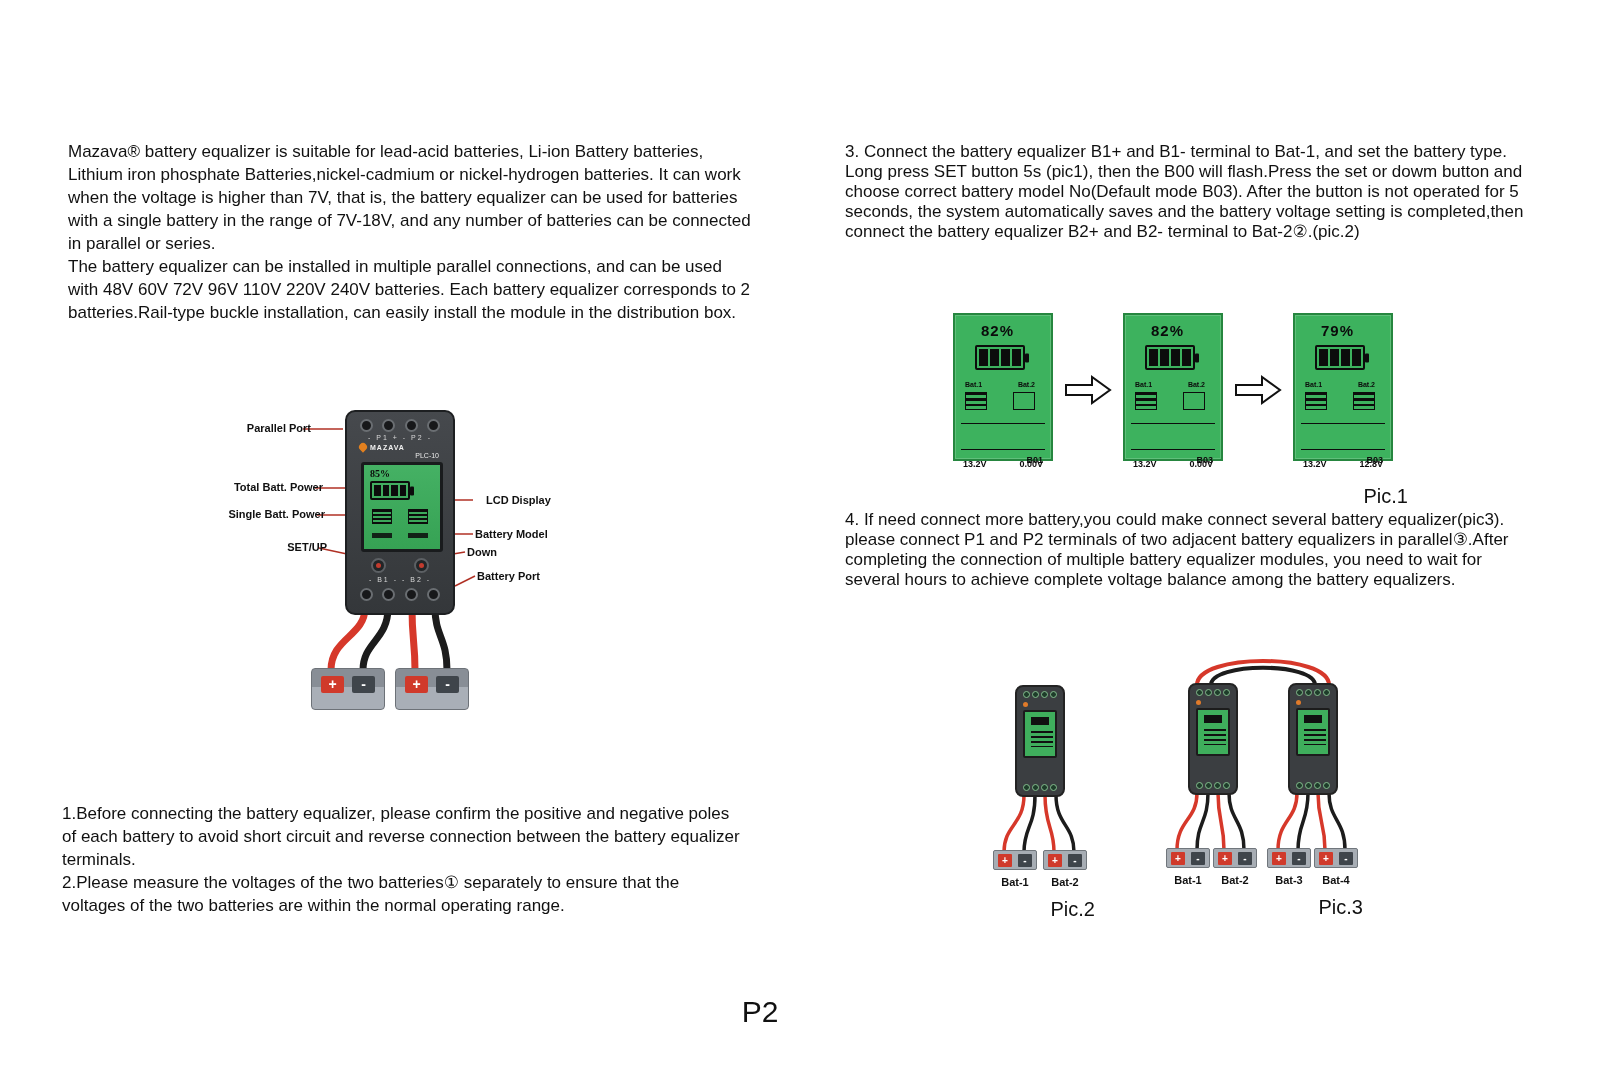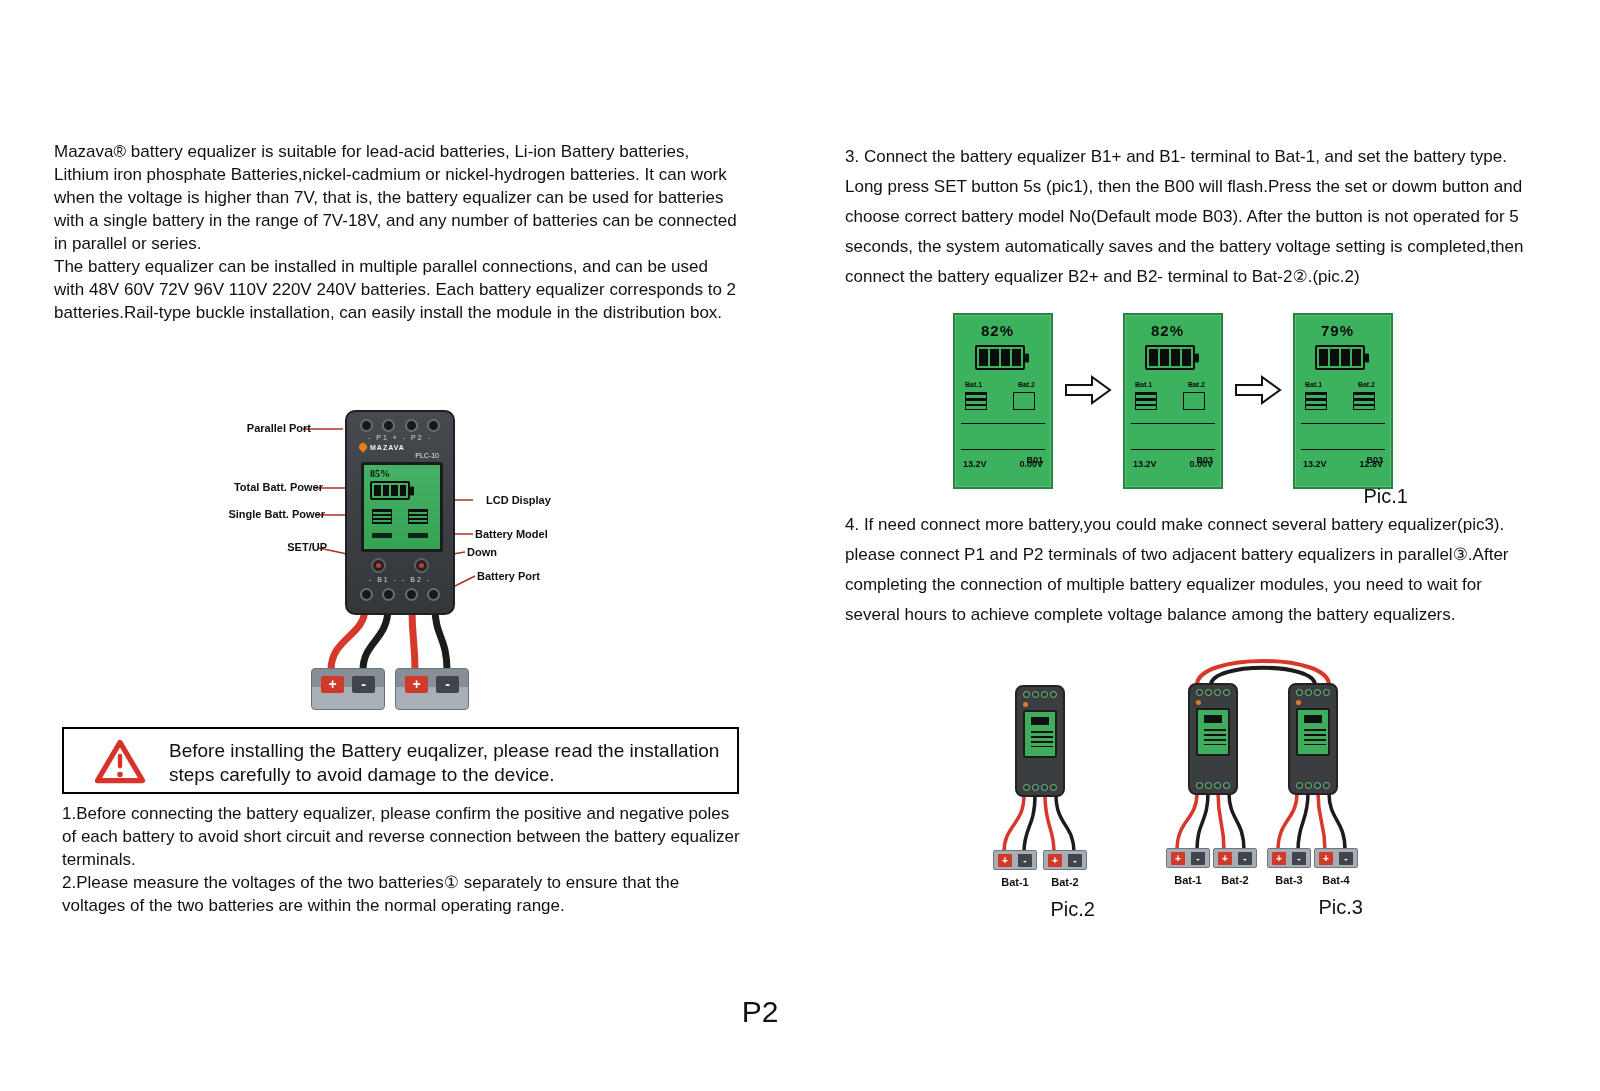--- a/index.html
+++ b/index.html
@@ -2,21 +2,21 @@
 <html><head>
 <meta charset="utf-8">
 <style>
   * { margin:0; padding:0; box-sizing:border-box; }
   html,body { background:#ffffff; }
   body { font-family:"Liberation Sans", sans-serif; color:#111; }
   .page { position:relative; width:1600px; height:1091px; background:#ffffff; overflow:hidden; }
 
   .textblock { position:absolute; font-size:17px; line-height:23px; color:#111; }
   .textblock p { margin:0; }
-  .rcol { line-height:30px; }
+  .rcol { line-height:20px; }
 
   
   .diagram { position:absolute; left:225px; top:410px; width:330px; height:315px; }
   .diagram svg.layer { position:absolute; left:0; top:0; }
   .device { position:absolute; left:120px; top:0; width:110px; height:205px;
             background:linear-gradient(#46494d,#34373a); border:2px solid #1d1f21; border-radius:10px; }
   .dports { position:absolute; left:13px; right:13px; display:flex; justify-content:space-between; }
   .dports.t { top:7px; } .dports.b { top:176px; }
   .dports i { width:13px; height:13px; border-radius:50%; background:#17181a; border:2px solid #6a6e72; }
   .dtext { position:absolute; left:0; right:0; text-align:center; color:#d8d8d8; font-size:7px; letter-spacing:2px; white-space:nowrap; }
@@ -52,21 +52,21 @@
 
   .co { position:absolute; font-size:11px; font-weight:bold; color:#101010; white-space:nowrap; }
 
   
   .warnbox { position:absolute; left:62px; top:727px; width:677px; height:67px; border:2px solid #000; background:#fff; }
   .warn-tri { position:absolute; left:30px; top:9px; }
   .warn-text { position:absolute; left:105px; top:10px; width:585px; font-size:19px; line-height:23.5px; color:#111; }
 
   
   .pic1 { position:absolute; left:948px; top:313px; width:460px; height:200px; }
-  .screen { position:absolute; top:0; width:100px; height:176px; background:#3db25e;
+  .screen { position:absolute; top:0; width:100px; height:148px; background:#3db25e;
             border:2px solid #26863f; box-shadow:inset 0 0 0 1px rgba(255,255,255,.18); }
   .screen .pct { position:absolute; top:7px; left:26px; font-size:15px; font-weight:bold; letter-spacing:1px; color:#0b0b0b; }
   .screen .batt-big { position:absolute; top:30px; left:20px; width:50px; height:25px; }
   .screen .blabels { position:absolute; top:66px; left:10px; right:16px; display:flex; justify-content:space-between;
                      font-size:7px; font-weight:bold; color:#0b0b0b; }
   .screen .bicons { position:absolute; top:77px; left:10px; right:16px; display:flex; justify-content:space-between; }
   .stack { width:22px; height:18px; border:1.5px solid #0c0c0c;
            background:repeating-linear-gradient(to bottom, #0c0c0c 0 2.5px, transparent 2.5px 5.5px); }
   .stack.empty { background:transparent; }
   .screen .sline  { position:absolute; left:6px; right:6px; top:108px; border-top:1.5px solid #0c0c0c; }
@@ -98,21 +98,21 @@
   .bat-block .chip { width:14px; height:13px; font-size:10px; line-height:13px; border-radius:1px; }
   .bat-name { position:absolute; width:44px; text-align:center; font-size:11px; font-weight:bold; color:#111; }
 
   .page-num { position:absolute; left:700px; top:995px; width:120px; text-align:center; font-size:30px; color:#111; }
 </style>
 </head>
 <body>
 
 <div class="page">
 
-  <div class="textblock" style="left:54px; top:140px; width:684px;">
+  <div class="textblock" style="left:68px; top:140px; width:684px;">
     <p>Mazava® battery equalizer is suitable for lead-acid batteries, Li-ion Battery batteries, Lithium iron phosphate Batteries,nickel-cadmium or nickel-hydrogen batteries. It can work when the voltage is higher than 7V, that is, the battery equalizer can be used for batteries with a single battery in the range of 7V-18V, and any number of batteries can be connected in parallel or series.</p>
     <p>The battery equalizer can be installed in multiple parallel connections, and can be used with 48V 60V 72V 96V 110V 220V 240V batteries. Each battery equalizer corresponds to 2 batteries.Rail-type buckle installation, can easily install the module in the distribution box.</p>
   </div>
 
   <div class="diagram">
     <svg class="layer" width="330" height="315" viewBox="0 0 330 315">
 
       <path d="M140,198 C140,226 106,228 106,260" stroke="#d6382a" stroke-width="7" fill="none" stroke-linecap="round"></path>
       <path d="M163,198 C163,230 138,232 138,260" stroke="#1c1c1c" stroke-width="7" fill="none" stroke-linecap="round"></path>
       <path d="M187,198 C187,230 190,232 190,260" stroke="#d6382a" stroke-width="7" fill="none" stroke-linecap="round"></path>
@@ -179,28 +179,20 @@
     <div class="co" style="top:12px;  right:244px;">Parallel Port</div>
     <div class="co" style="top:71px;  right:232px;">Total Batt. Power</div>
     <div class="co" style="top:98px;  right:230px;">Single Batt. Power</div>
     <div class="co" style="top:131px; right:228px;">SET/UP</div>
     <div class="co" style="top:84px;  left:250px;padding-left:11px;">LCD Display</div>
     <div class="co" style="top:118px; left:250px;">Battery Model</div>
     <div class="co" style="top:136px; left:242px;">Down</div>
     <div class="co" style="top:160px; left:252px;">Battery Port</div>
   </div>
 
-  <div class="warnbox">
-    <svg class="warn-tri" viewBox="0 0 60 54" width="52" height="47">
-      <path d="M30 5 L56 49 L4 49 Z" fill="#ffffff" stroke="#d8332a" stroke-width="6" stroke-linejoin="round"></path>
-      <rect x="27.5" y="18" width="5" height="17" rx="2.5" fill="#d8332a"></rect>
-      <circle cx="30" cy="42" r="3.2" fill="#d8332a"></circle>
-    </svg>
-    <div class="warn-text">Before installing the Battery euqalizer, please read the installation steps carefully to avoid damage to the device.</div>
-  </div>
 
   <div class="textblock" style="left:62px; top:802px; width:684px;">
     <p>1.Before connecting the battery equalizer, please confirm the positive and negative poles of each battery to avoid short circuit and reverse connection between the battery equalizer terminals.</p>
     <p>2.Please measure the voltages of the two batteries① separately to ensure that the voltages of the two batteries are within the normal operating range.</p>
   </div>
 
   <div class="textblock rcol" style="left:845px; top:142px; width:680px;">
     <p>3. Connect the battery equalizer B1+ and B1- terminal to Bat-1, and set the battery type. Long press SET button 5s (pic1), then the B00 will flash.Press the set or dowm button and choose correct battery model No(Default mode B03). After the button is not operated for 5 seconds, the system automatically saves and the battery voltage setting is completed,then connect the battery equalizer B2+ and B2- terminal to Bat-2②.(pic.2)</p>
   </div>
 

